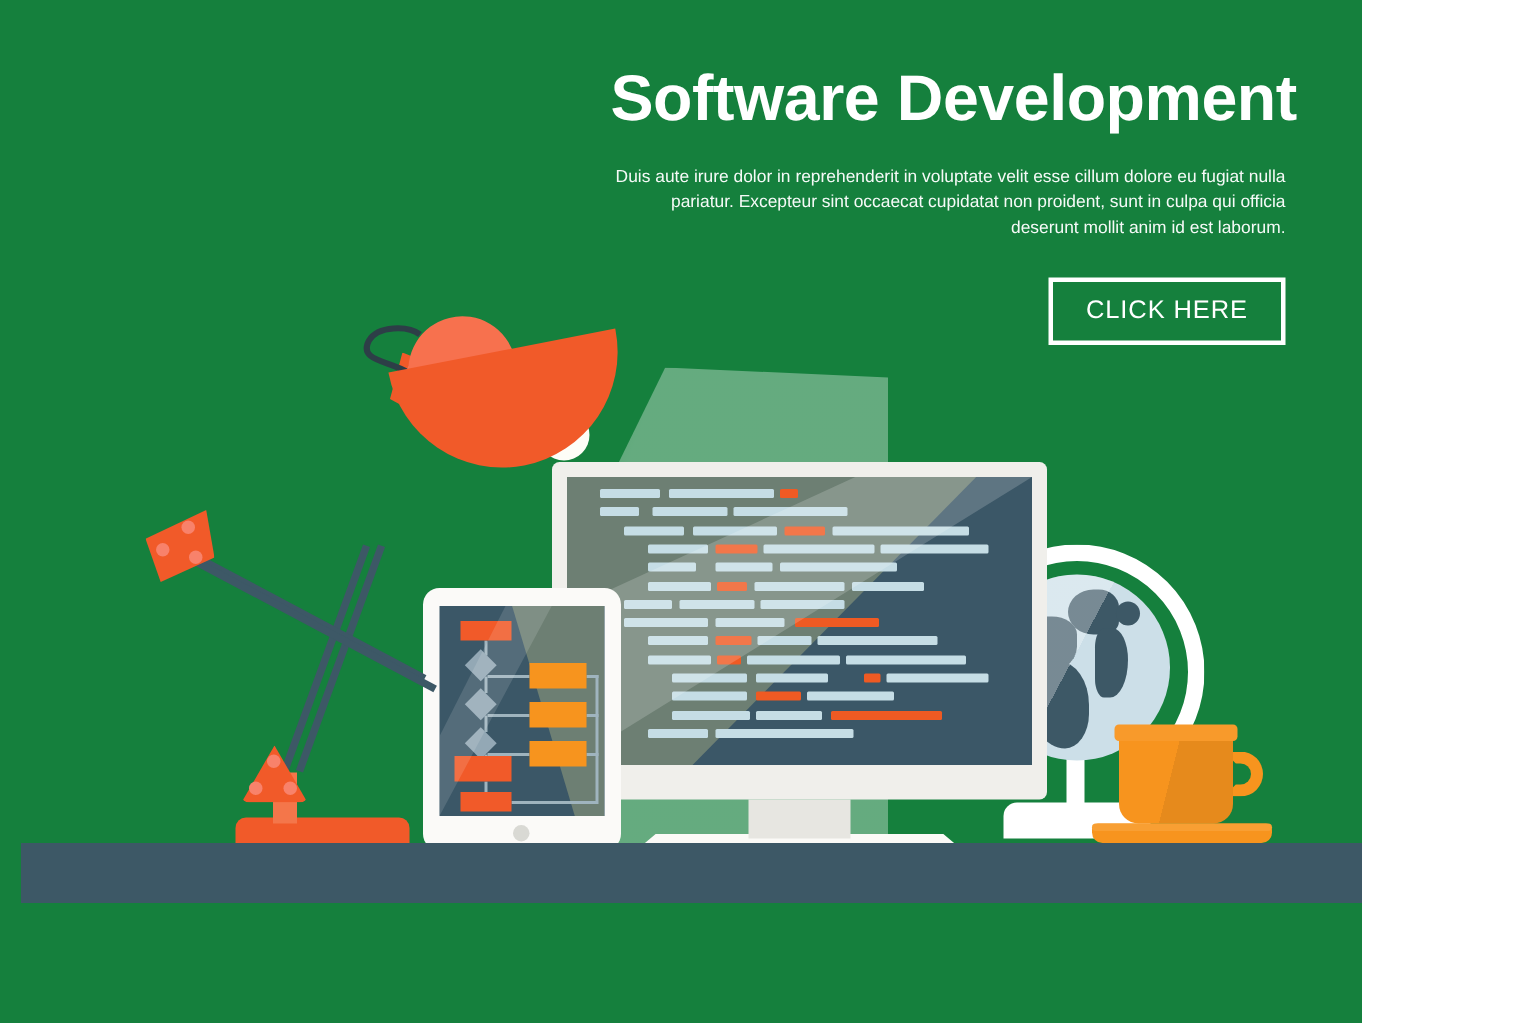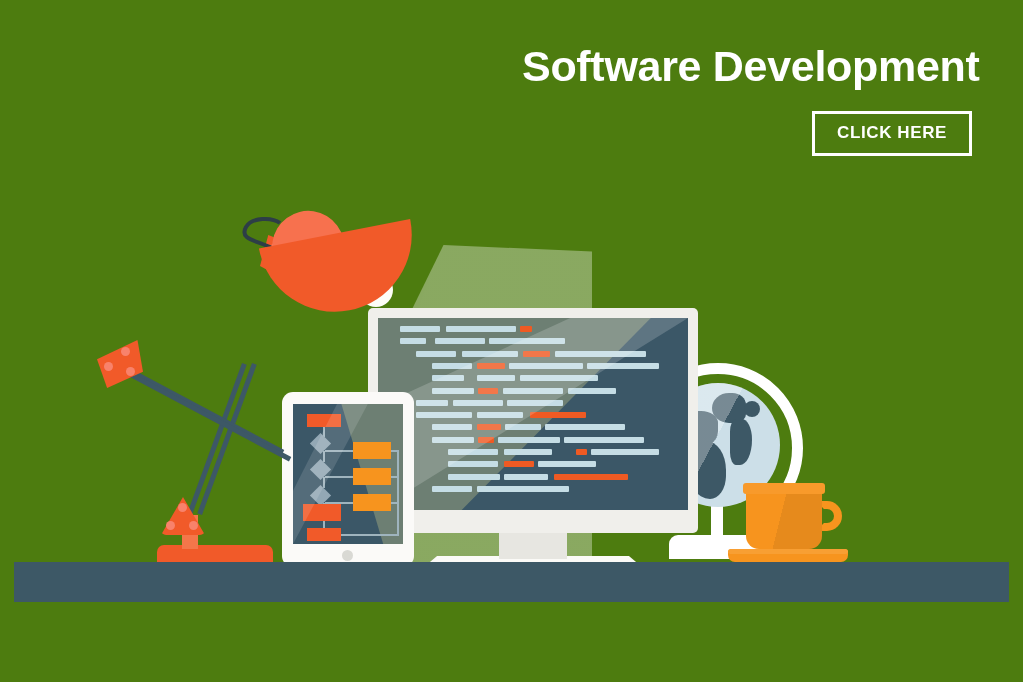--- a/index.html
+++ b/index.html
@@ -6,24 +6,24 @@
   * { box-sizing: border-box; }
   html, body {
     margin: 0; padding: 0;
     background: #ffffff;
   }
   body {
     font-family: "Liberation Sans", sans-serif;
   }
   #stage {
     position: relative;
-    width: 1023px;
+    width: 908px;
     height: 682px;
     overflow: hidden;
-    background: #4d7c0f;
+    background: #15803d;
   }
   
   #text-block {
     position: absolute;
     right: 51px;
     top: 44px;
     width: 450px;
     text-align: right;
   }
   #headline {
@@ -42,21 +42,21 @@
     margin: 0 0 16px 0;
     opacity: 0.96;
   }
   .para.p2 { margin-top: 20px; }
   #cta-button {
     display: inline-block;
     margin-top: 8px;
     border: 3px solid #ffffff;
     color: #ffffff;
     font-size: 17px;
-    font-weight: bold;
+    font-weight: normal;
     letter-spacing: 0.6px;
     padding: 9px 22px 10px 22px;
     background: transparent;
     cursor: pointer;
     font-family: "Liberation Sans", sans-serif;
     text-align: center;
   }
 
   
   #desk {
@@ -295,20 +295,21 @@
 </style>
 </head>
 <body>
 
 <div id="stage">
 
   <div id="light-beam"></div>
 
   <div id="text-block">
     <h1 id="headline">Software Development</h1>
+    <p class="para p2">Duis aute irure dolor in reprehenderit in voluptate velit esse cillum dolore eu fugiat nulla pariatur. Excepteur sint occaecat cupidatat non proident, sunt in culpa qui officia deserunt mollit anim id est laborum.</p>
     <button id="cta-button">CLICK HERE</button>
   </div>
 
   <div id="globe">
     <div class="globe-foot"></div>
     <div class="globe-neck"></div>
     <div class="globe-sphere">
       <div class="globe-land" style="left:6px; top:28px; width:56px; height:40px; border-radius:40% 30% 50% 20%;"></div>
       <div class="globe-land" style="left:30px; top:58px; width:40px; height:58px; border-radius:20% 50% 40% 60%;"></div>
       <div class="globe-land" style="left:56px; top:10px; width:34px; height:30px; border-radius:50% 40% 30% 50%;"></div>

